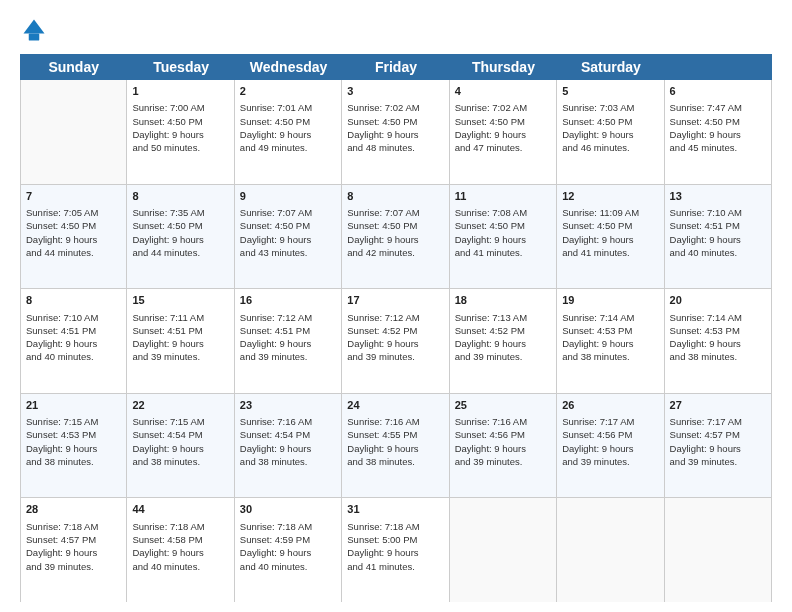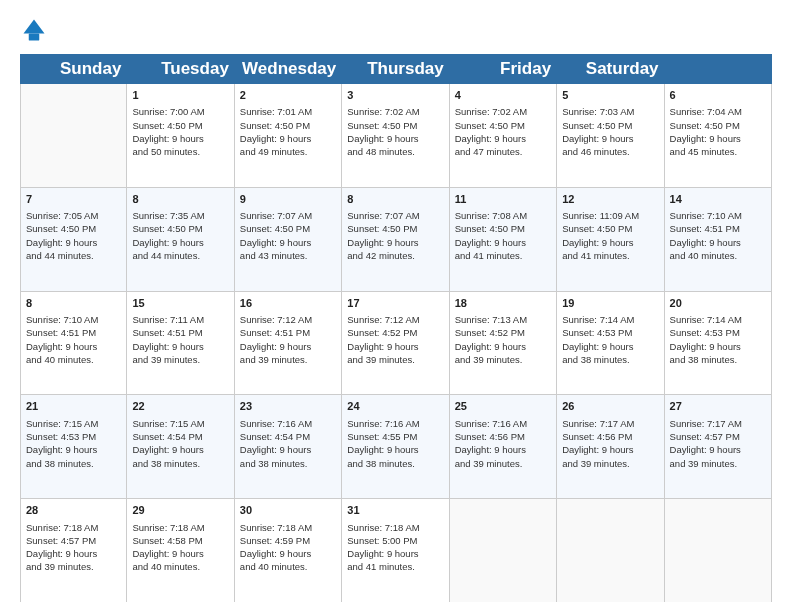--- a/index.html
+++ b/index.html
@@ -59,24 +59,24 @@
       display: flex;
       flex-direction: column;
     }
     .cal-header {
       display: grid;
       grid-template-columns: repeat(7, 1fr);
       background: #2e6da4;
     }
     .cal-header-cell {
       color: #fff;
-      font-size: 17px;
+      font-size: 14px;
       font-weight: bold;
       padding: 5px 6px;
-      text-align: right;
+      text-align: center;
     }
     .cal-body {
       flex: 1;
       display: flex;
       flex-direction: column;
     }
     .cal-row {
       display: grid;
       grid-template-columns: repeat(7, 1fr);
       flex: 1;
@@ -132,22 +132,22 @@
       <div class="main-title"></div>
       <div class="subtitle"></div>
     </div>
   </div>
 
   <div class="calendar">
     <div class="cal-header">
     <div class="cal-header-cell">Sunday</div>
         <div class="cal-header-cell">Tuesday</div>
         <div class="cal-header-cell">Wednesday</div>
+        <div class="cal-header-cell">Friday</div>
         <div class="cal-header-cell">Thursday</div>
-        <div class="cal-header-cell">Friday</div>
         <div class="cal-header-cell">Saturday</div>
       </div>
     <div class="cal-body">
     <div class="cal-row">
           <div class="cal-cell empty"></div>
           <div class="cal-cell">
             <span class="day-num">1</span>
             <div>Sunrise: 7:00 AM</div>
             <div>Sunset: 4:50 PM</div>
             <div>Daylight: 9 hours</div>
@@ -176,21 +176,21 @@
           </div>
           <div class="cal-cell">
             <span class="day-num">5</span>
             <div>Sunrise: 7:03 AM</div>
             <div>Sunset: 4:50 PM</div>
             <div>Daylight: 9 hours</div>
             <div>and 46 minutes.</div>
           </div>
           <div class="cal-cell">
             <span class="day-num">6</span>
-            <div>Sunrise: 7:04 AM</div>
+            <div>Sunrise: 7:47 AM</div>
             <div>Sunset: 4:50 PM</div>
             <div>Daylight: 9 hours</div>
             <div>and 45 minutes.</div>
           </div>
         </div>
         <div class="cal-row">
           <div class="cal-cell">
             <span class="day-num">7</span>
             <div>Sunrise: 7:05 AM</div>
             <div>Sunset: 4:50 PM</div>
@@ -226,21 +226,21 @@
             <div>and 41 minutes.</div>
           </div>
           <div class="cal-cell">
             <span class="day-num">12</span>
             <div>Sunrise: 11:09 AM</div>
             <div>Sunset: 4:50 PM</div>
             <div>Daylight: 9 hours</div>
             <div>and 41 minutes.</div>
           </div>
           <div class="cal-cell">
-            <span class="day-num">14</span>
+            <span class="day-num">13</span>
             <div>Sunrise: 7:10 AM</div>
             <div>Sunset: 4:51 PM</div>
             <div>Daylight: 9 hours</div>
             <div>and 40 minutes.</div>
           </div>
         </div>
         <div class="cal-row">
           <div class="cal-cell">
             <span class="day-num">8</span>
             <div>Sunrise: 7:10 AM</div>
@@ -344,21 +344,21 @@
         </div>
         <div class="cal-row">
           <div class="cal-cell">
             <span class="day-num">28</span>
             <div>Sunrise: 7:18 AM</div>
             <div>Sunset: 4:57 PM</div>
             <div>Daylight: 9 hours</div>
             <div>and 39 minutes.</div>
           </div>
           <div class="cal-cell">
-            <span class="day-num">29</span>
+            <span class="day-num">44</span>
             <div>Sunrise: 7:18 AM</div>
             <div>Sunset: 4:58 PM</div>
             <div>Daylight: 9 hours</div>
             <div>and 40 minutes.</div>
           </div>
           <div class="cal-cell">
             <span class="day-num">30</span>
             <div>Sunrise: 7:18 AM</div>
             <div>Sunset: 4:59 PM</div>
             <div>Daylight: 9 hours</div>

